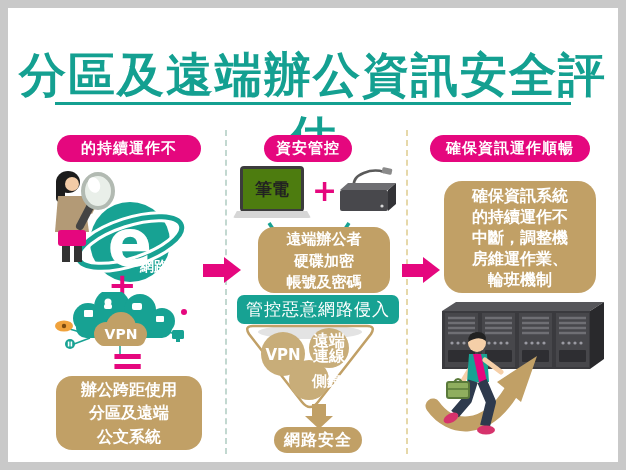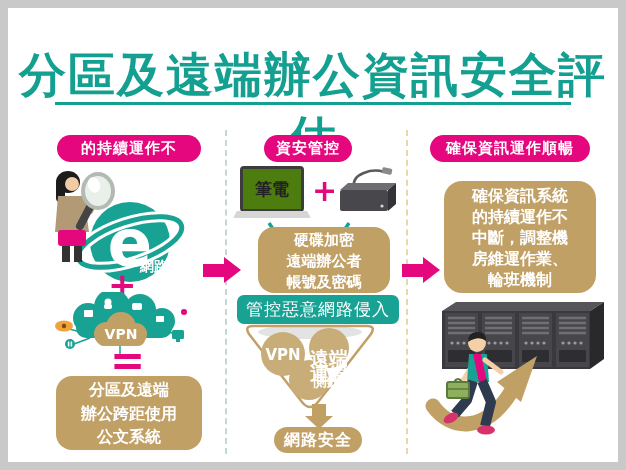--- a/index.html
+++ b/index.html
@@ -138,22 +138,22 @@
         <circle cx="71" cy="35" r="15"></circle>
         <circle cx="86" cy="42" r="11"></circle>
       <rect x="47" y="40" width="48" height="14" rx="7"></rect>
     </g>
   </svg>
   <div class="abs gfx-label" style="left:101px;top:326px;width:40px;font-size:14px;">VPN</div>
 
   <div class="abs sym" style="left:110px;top:340px;font-size:42px;">=</div>
 
   <div class="abs tan-box" style="left:56px;top:376px;width:146px;height:74px;font-size:16px;padding-top:2px;box-sizing:border-box;">
+    <div style="line-height:23px;">辦公跨距使用</div>
     <div style="line-height:24px;">分區及遠端</div>
-    <div style="line-height:23px;">辦公跨距使用</div>
     <div style="line-height:23px;">公文系統</div>
   </div>
 
   <div class="abs pill-header" style="left:264px;top:135px;width:88px;">資安管控</div>
 
   <div class="abs laptop-screen">
     <div class="inner">筆電</div>
   </div>
   <div class="abs laptop-base"></div>
 
@@ -169,37 +169,37 @@
   </svg>
 
   <svg class="abs" style="left:255px;top:221px;" width="110" height="30" viewBox="0 0 110 30">
     <line x1="14" y1="2" x2="24" y2="17" stroke="#17a293" stroke-width="3.5"></line>
     <polygon points="30,26 20.3,20.4 28.6,14.9" fill="#17a293"></polygon>
     <line x1="94" y1="2" x2="84" y2="17" stroke="#17a293" stroke-width="3.5"></line>
     <polygon points="78,26 87.7,20.4 79.4,14.9" fill="#17a293"></polygon>
   </svg>
 
   <div class="abs tan-box" style="left:258px;top:227px;width:132px;height:66px;font-size:15px;padding-top:2px;box-sizing:border-box;">
+    <div style="line-height:21px;">遠端辦公者</div>
     <div style="line-height:22px;">硬碟加密</div>
-    <div style="line-height:21px;">遠端辦公者</div>
     <div style="line-height:21px;">帳號及密碼</div>
   </div>
 
   <div class="abs teal-banner" style="left:237px;top:295px;width:162px;height:29px;">管控惡意網路侵入</div>
 
   <svg class="abs" style="left:243px;top:320px;" width="134" height="94" viewBox="0 0 134 94">
     <path d="M 10,6 L 124,6 Q 133,6 128,14 L 75,82 Q 67,92 59,82 L 6,14 Q 1,6 10,6 Z" fill="#ffffff" stroke="none"></path>
     <ellipse cx="67" cy="12" rx="52" ry="7" fill="#e3e3e3"></ellipse>
     <path d="M 10,6 L 124,6 Q 133,6 128,14 L 75,82 Q 67,92 59,82 L 6,14 Q 1,6 10,6 Z" fill="none" stroke="#c1a066" stroke-width="2.5"></path>
     <circle cx="40" cy="34" r="22" fill="#c8ad79"></circle>
     <circle cx="86" cy="28" r="20" fill="#c8ad79"></circle>
     <circle cx="66" cy="60" r="20" fill="#c8ad79"></circle>
   </svg>
   <div class="abs gfx-label" style="left:263px;top:346px;width:40px;font-size:15px;">VPN</div>
-  <div class="abs gfx-label" style="left:309px;top:333px;width:40px;font-size:19px;line-height:15px;margin-top:18px;">
+  <div class="abs gfx-label" style="left:309px;top:333px;width:40px;font-size:16px;line-height:15px;">
     <span style="display:block;">遠端</span>
     <span style="display:block;">連線</span>
   </div>
   <div class="abs gfx-label" style="left:307px;top:372px;width:40px;font-size:15px;">側錄</div>
 
   <div class="abs down-arrow-stem"></div>
   <div class="abs down-arrow-head"></div>
 
   <div class="abs tan-pill" style="left:274px;top:427px;width:88px;height:26px;">網路安全</div>
 

